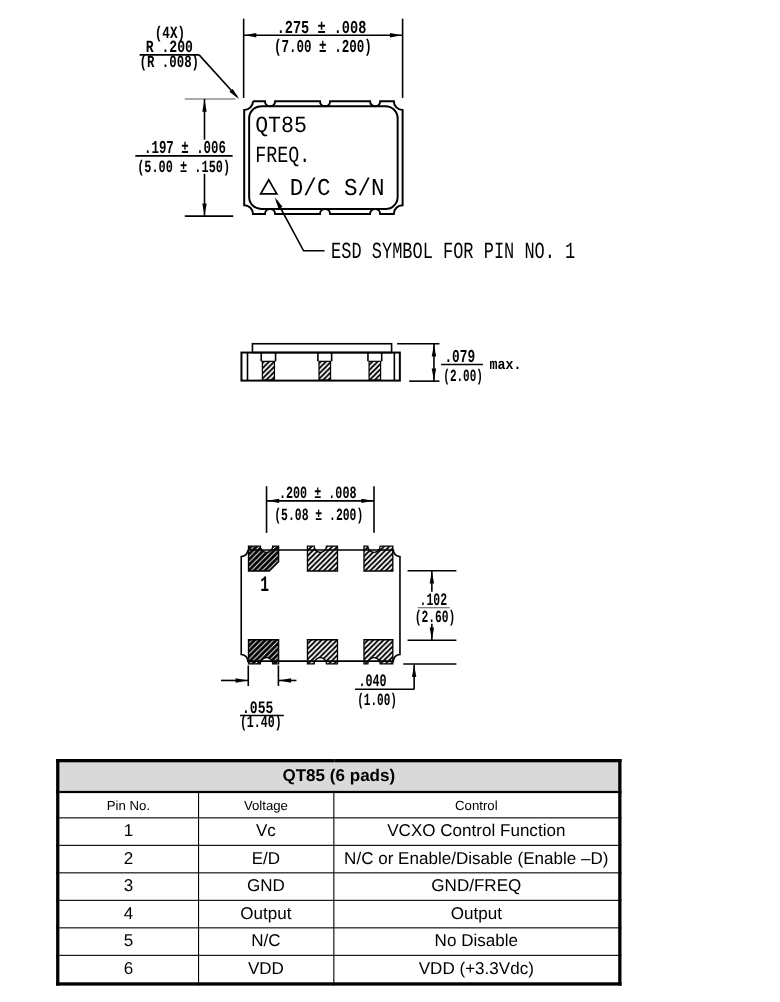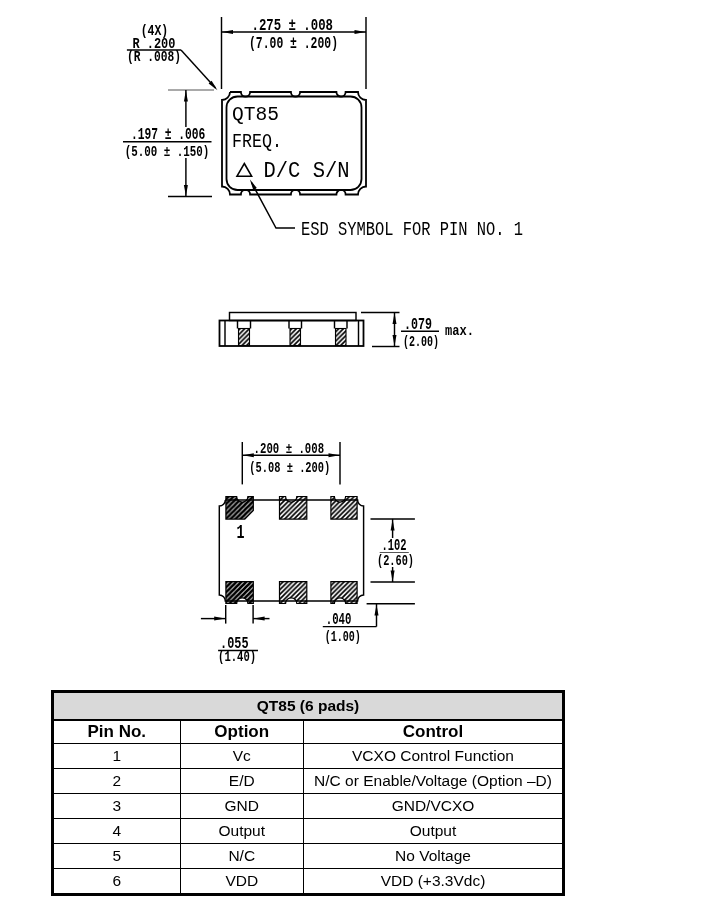--- a/index.html
+++ b/index.html
@@ -1,20 +1,20 @@
 <!DOCTYPE html>
 <html><head><meta charset="utf-8">
 <style>
 html,body{margin:0;padding:0;background:#fff;}
 body{width:709px;height:911px;position:relative;font-family:"Liberation Sans",sans-serif;}
 .tblwrap{position:absolute;left:51px;top:690px;}
 table{border-collapse:collapse;table-layout:fixed;width:514px;font-family:"Liberation Sans",sans-serif;color:#000;}
 td{border:1.3px solid #000;text-align:center;vertical-align:middle;font-size:15.5px;padding:0;height:24.1px;line-height:1;white-space:nowrap;}
 tr.title td{background:#d9d9d9;font-weight:bold;font-size:15.5px;height:25.5px;border-bottom:2.2px solid #000;}
-tr.hdr td{font-weight:bold;font-size:17px;height:22px;}
+tr.hdr td{font-weight:normal;font-size:12px;height:22px;}
 .c1{width:127px;} .c2{width:124px;} .c3{width:260px;}
 table{border:3.2px solid #000;}
 </style></head>
 <body>
 <svg width="709" height="911" viewBox="0 0 709 911" style="position:absolute;left:0;top:0">
     <defs>
 <pattern id="hat" width="4.7" height="4.7" patternUnits="userSpaceOnUse">
 <path d="M-1.2,5.9 L5.9,-1.2 M-2.35,2.35 L2.35,-2.35 M2.35,7.05 L7.05,2.35" stroke="#000" stroke-width="1.7" fill="none"></path>
 </pattern>
 <pattern id="hatb" width="4.9" height="4.9" patternUnits="userSpaceOnUse">
@@ -130,47 +130,47 @@
         <col style="width:127.5px">
         <col style="width:123.5px">
         <col style="width:260px">
       </colgroup>
 <tbody>
         <tr class="title">
           <td colspan="3">QT85 (6 pads)</td>
         </tr>
 <tr class="hdr">
           <td class="c1">Pin No.</td>
-          <td class="c2">Option</td>
+          <td class="c2">Voltage</td>
           <td class="c3">Control</td>
         </tr>
 <tr>
           <td>1</td>
           <td>Vc</td>
           <td>VCXO Control Function</td>
         </tr>
 <tr>
           <td>2</td>
           <td>E/D</td>
-          <td>N/C or Enable/Voltage (Option –D)</td>
+          <td>N/C or Enable/Disable (Enable –D)</td>
         </tr>
 <tr>
           <td>3</td>
           <td>GND</td>
-          <td>GND/VCXO</td>
+          <td>GND/FREQ</td>
         </tr>
 <tr>
           <td>4</td>
           <td>Output</td>
           <td>Output</td>
         </tr>
 <tr>
           <td>5</td>
           <td>N/C</td>
-          <td>No Voltage</td>
+          <td>No Disable</td>
         </tr>
 <tr>
           <td>6</td>
           <td>VDD</td>
           <td>VDD (+3.3Vdc)</td>
         </tr>
 </tbody>
     </table>
 </div>
 </body></html>

